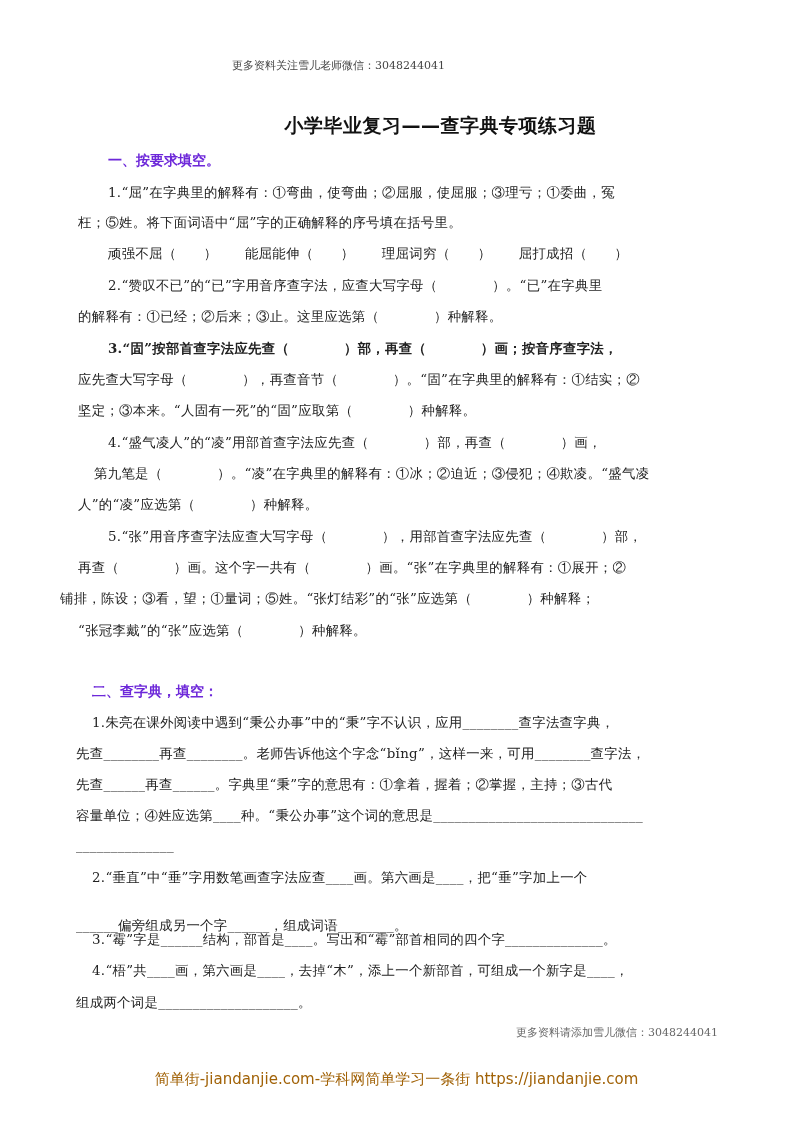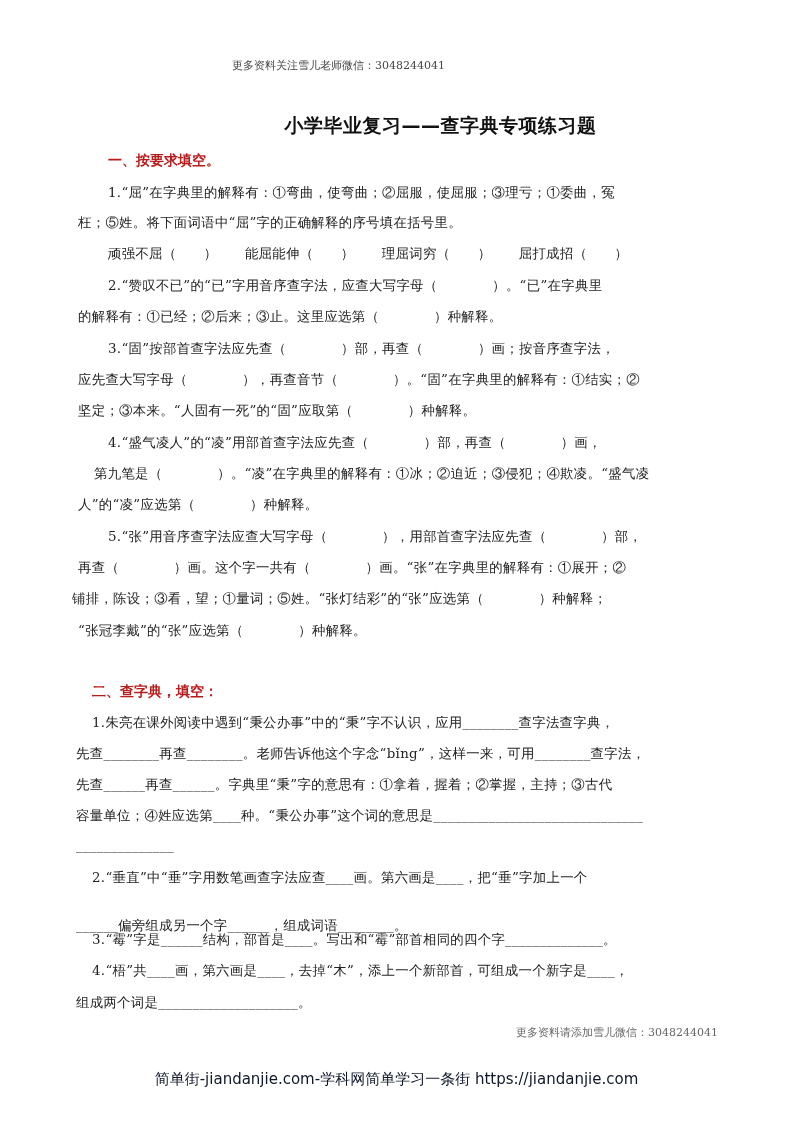--- a/index.html
+++ b/index.html
@@ -2,47 +2,47 @@
 <html><head>
   <meta charset="utf-8">
   <style>
     html, body { margin: 0; padding: 0; background: #ffffff; }
     body { width: 793px; height: 1122px; position: relative; overflow: hidden;
            font-family: "DejaVu Serif", "Liberation Serif", serif; color: #222; }
     .abs { position: absolute; white-space: nowrap; }
     .header-note { top: 58px; left: 0; width: 677px; text-align: center; font-size: 11px; color: #444; }
     .title { top: 113px; left: 0; width: 793px; text-align: center; font-size: 19px; font-weight: bold;
              font-family: "DejaVu Sans", "Liberation Sans", sans-serif; color: #111; letter-spacing: 0.5px; padding-left: 44px; }
-    .section { font-size: 14px; font-weight: bold; font-family: "DejaVu Sans", "Liberation Sans", sans-serif; color: #b91c1c; }
+    .section { font-size: 14px; font-weight: bold; font-family: "DejaVu Sans", "Liberation Sans", sans-serif; color: #6d28d9; }
     .line { font-size: 13.4px; color: #222; letter-spacing: 0.3px; }
     .footer-note { font-size: 11px; color: #666; right: 75px; }
-    .site-footer { top: 1070px; left: 0; width: 793px; text-align: center; font-size: 15px; color: #0f172a;
+    .site-footer { top: 1070px; left: 0; width: 793px; text-align: center; font-size: 15px; color: #a16207;
                    font-family: "DejaVu Sans", "Liberation Sans", sans-serif; }
   </style>
 </head>
 <body>
 
 <div class="abs header-note">更多资料关注雪儿老师微信：3048244041</div>
 <div class="abs title">小学毕业复习——查字典专项练习题</div>
 
 <div class="abs section" style="top:152px; left:108px;">一、按要求填空。</div>
 <div class="abs line" style="top:184px; left:108px;">1.“屈”在字典里的解释有：①弯曲，使弯曲；②屈服，使屈服；③理亏；①委曲，冤</div>
 <div class="abs line" style="top:214px; left:78px;">枉；⑤姓。将下面词语中“屈”字的正确解释的序号填在括号里。</div>
 <div class="abs line" style="top:245px; left:108px;">顽强不屈（　　）　　能屈能伸（　　）　　理屈词穷（　　）　　屈打成招（　　）</div>
 <div class="abs line" style="top:277px; left:108px;">2.“赞叹不已”的“已”字用音序查字法，应查大写字母（　　　　）。“已”在字典里</div>
 <div class="abs line" style="top:308px; left:78px;">的解释有：①已经；②后来；③止。这里应选第（　　　　）种解释。</div>
-<div class="abs line" style="top:340px; left:108px;">3.“固”按部首查字法应先查（　　　　）部，再查（　　　　）画；按音序查字法，</div>
+<div class="abs line" style="top:340px; left:108px;font-weight:bold;">3.“固”按部首查字法应先查（　　　　）部，再查（　　　　）画；按音序查字法，</div>
 <div class="abs line" style="top:371px; left:78px;">应先查大写字母（　　　　），再查音节（　　　　）。“固”在字典里的解释有：①结实；②</div>
 <div class="abs line" style="top:402px; left:78px;">坚定；③本来。“人固有一死”的“固”应取第（　　　　）种解释。</div>
 <div class="abs line" style="top:434px; left:108px;">4.“盛气凌人”的“凌”用部首查字法应先查（　　　　）部，再查（　　　　）画，</div>
 <div class="abs line" style="top:465px; left:78px;margin-left:16px;">第九笔是（　　　　）。“凌”在字典里的解释有：①冰；②迫近；③侵犯；④欺凌。“盛气凌</div>
 <div class="abs line" style="top:496px; left:78px;">人”的“凌”应选第（　　　　）种解释。</div>
 <div class="abs line" style="top:528px; left:108px;">5.“张”用音序查字法应查大写字母（　　　　），用部首查字法应先查（　　　　）部，</div>
 <div class="abs line" style="top:559px; left:78px;">再查（　　　　）画。这个字一共有（　　　　）画。“张”在字典里的解释有：①展开；②</div>
-<div class="abs line" style="top:590px; left:72px;">铺排，陈设；③看，望；①量词；⑤姓。“张灯结彩”的“张”应选第（　　　　）种解释；</div>
+<div class="abs line" style="top:590px; left:60px;">铺排，陈设；③看，望；①量词；⑤姓。“张灯结彩”的“张”应选第（　　　　）种解释；</div>
 <div class="abs line" style="top:622px; left:78px;">“张冠李戴”的“张”应选第（　　　　）种解释。</div>
 
 <div class="abs section" style="top:683px; left:92px;">二、查字典，填空：</div>
 <div class="abs line" style="top:714px; left:92px;">1.朱亮在课外阅读中遇到“秉公办事”中的“秉”字不认识，应用________查字法查字典，</div>
 <div class="abs line" style="top:745px; left:76px;">先查________再查________。老师告诉他这个字念“bǐng”，这样一来，可用________查字法，</div>
 <div class="abs line" style="top:776px; left:76px;">先查______再查______。字典里“秉”字的意思有：①拿着，握着；②掌握，主持；③古代</div>
 <div class="abs line" style="top:807px; left:76px;">容量单位；④姓应选第____种。“秉公办事”这个词的意思是______________________________</div>
 <div class="abs line" style="top:838px; left:76px;">______________</div>
 <div class="abs line" style="top:869px; left:92px;">2.“垂直”中“垂”字用数笔画查字法应查____画。第六画是____，把“垂”字加上一个</div>
 <div class="abs line" style="top:900px; left:76px;margin-top:17px;">______偏旁组成另一个字______，组成词语________。</div>

